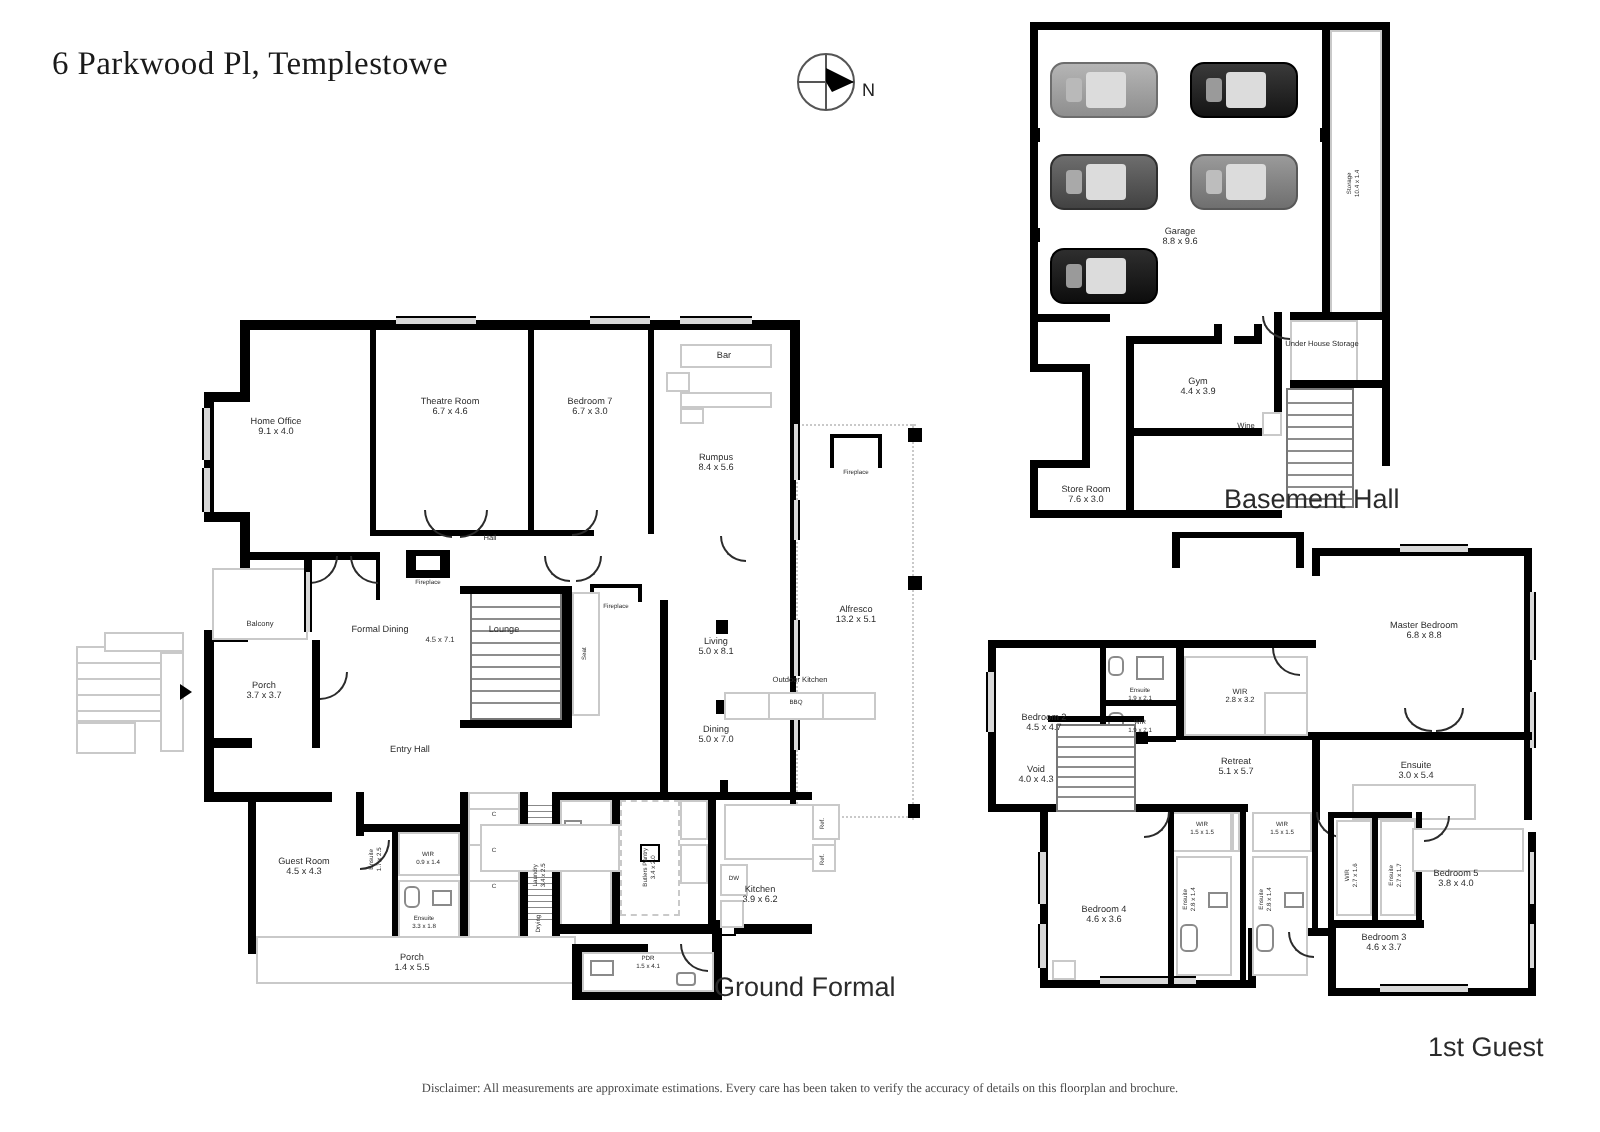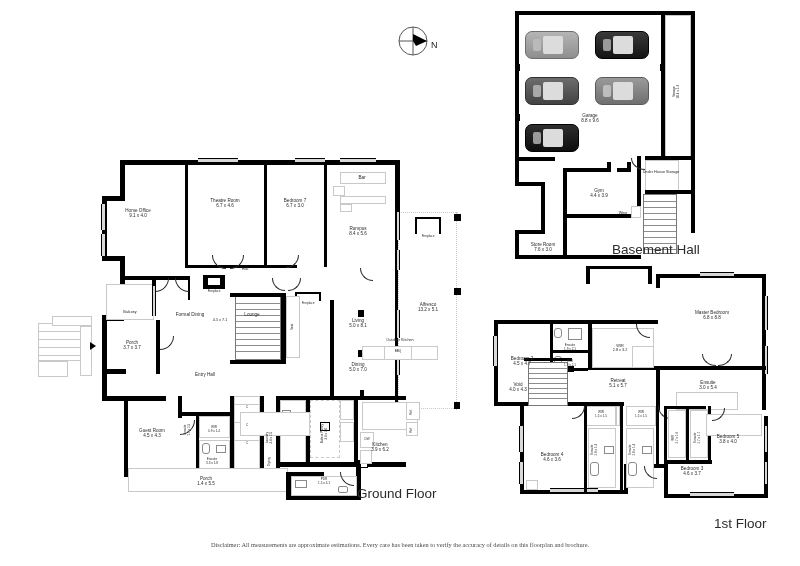--- a/index.html
+++ b/index.html
@@ -49,20 +49,21 @@
   .car{position:absolute;border-radius:7px;}
   .carbody{position:absolute;inset:0;border-radius:7px;}
   .carglass{position:absolute;background:#dcdcdc;border-radius:2px;}
   .dot{position:absolute;background:#000;}
 </style>
 </head>
 <body>
 
 <div class="page">
 
+  <div class="title">6 Parkwood Pl, Templestowe</div>
 
   <div class="compass">
     <svg width="34" height="34" viewBox="0 0 34 34">
       <circle cx="17" cy="17" r="14" fill="#fff" stroke="#555" stroke-width="1"></circle>
       <line x1="17" y1="3" x2="17" y2="31" stroke="#555" stroke-width="1"></line>
       <line x1="3" y1="17" x2="31" y2="17" stroke="#555" stroke-width="1"></line>
       <polygon points="17,17 31,17 17,10" fill="#000"></polygon>
       <polygon points="17,17 31,17 20,22" fill="#000"></polygon>
     </svg>
   </div>
@@ -602,18 +603,18 @@
     <div class="rm tiny vrot" style="left:115px;top:180px;transform:translateX(-50%) rotate(-90deg);">
       <b>Ensuite</b>
         <i>2.8 x 1.4</i>
       </div>
     <div class="rm tiny vrot" style="left:153px;top:180px;transform:translateX(-50%) rotate(-90deg);">
       <b>Ensuite</b>
         <i>2.8 x 1.4</i>
       </div>
   </div>
 
-  <div class="floorcap" id="cap-ground">Ground Floor</div>
+  <div class="floorcap" id="cap-ground">Ground Formal</div>
   <div class="floorcap" id="cap-basement">Basement Hall</div>
-  <div class="floorcap" id="cap-first">1st Floor</div>
+  <div class="floorcap" id="cap-first">1st Guest</div>
 
   <div class="disclaimer">Disclaimer: All measurements are approximate estimations. Every care has been taken to verify the accuracy of details on this floorplan and brochure.</div>
 </div>
 
 </body></html>

